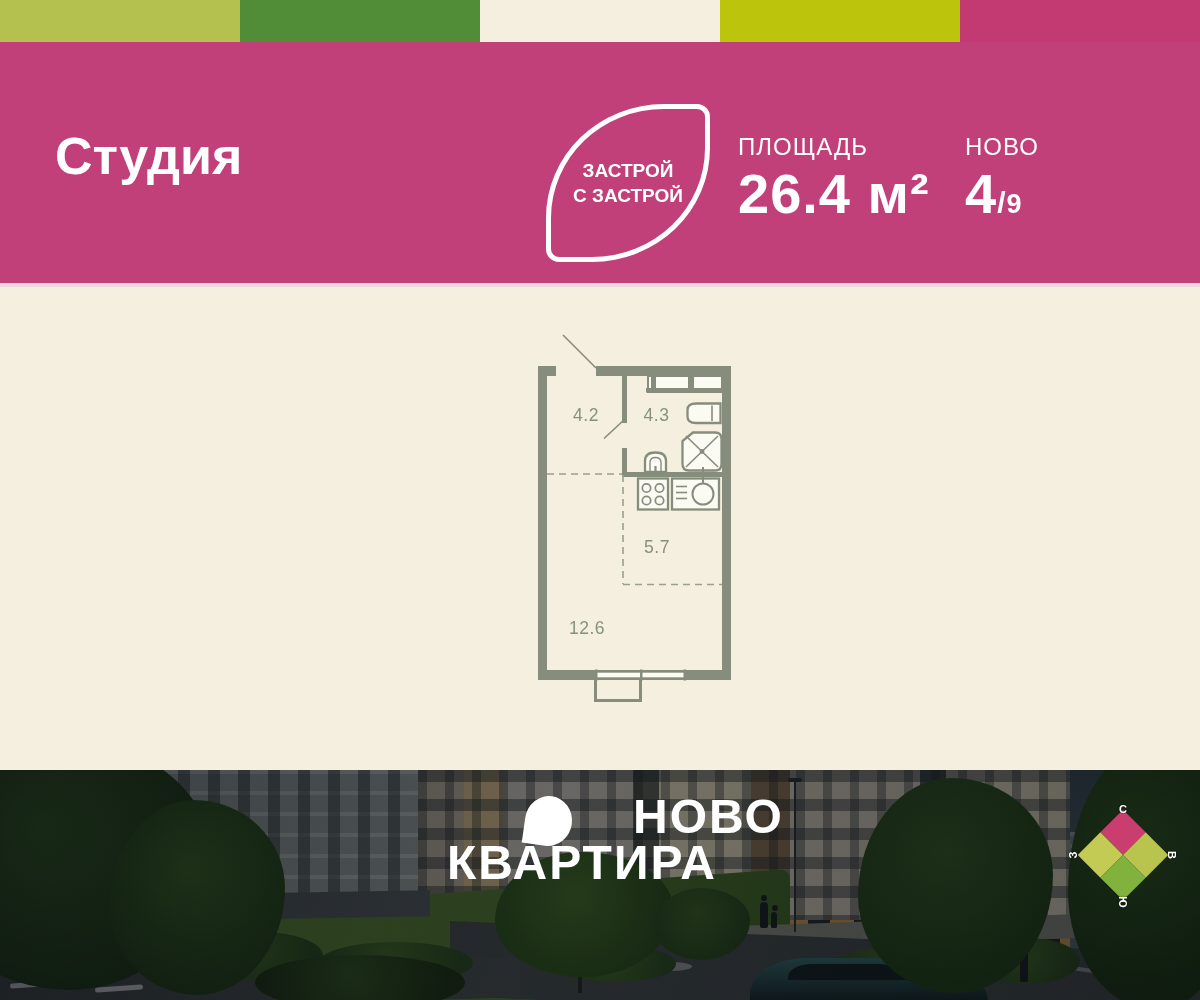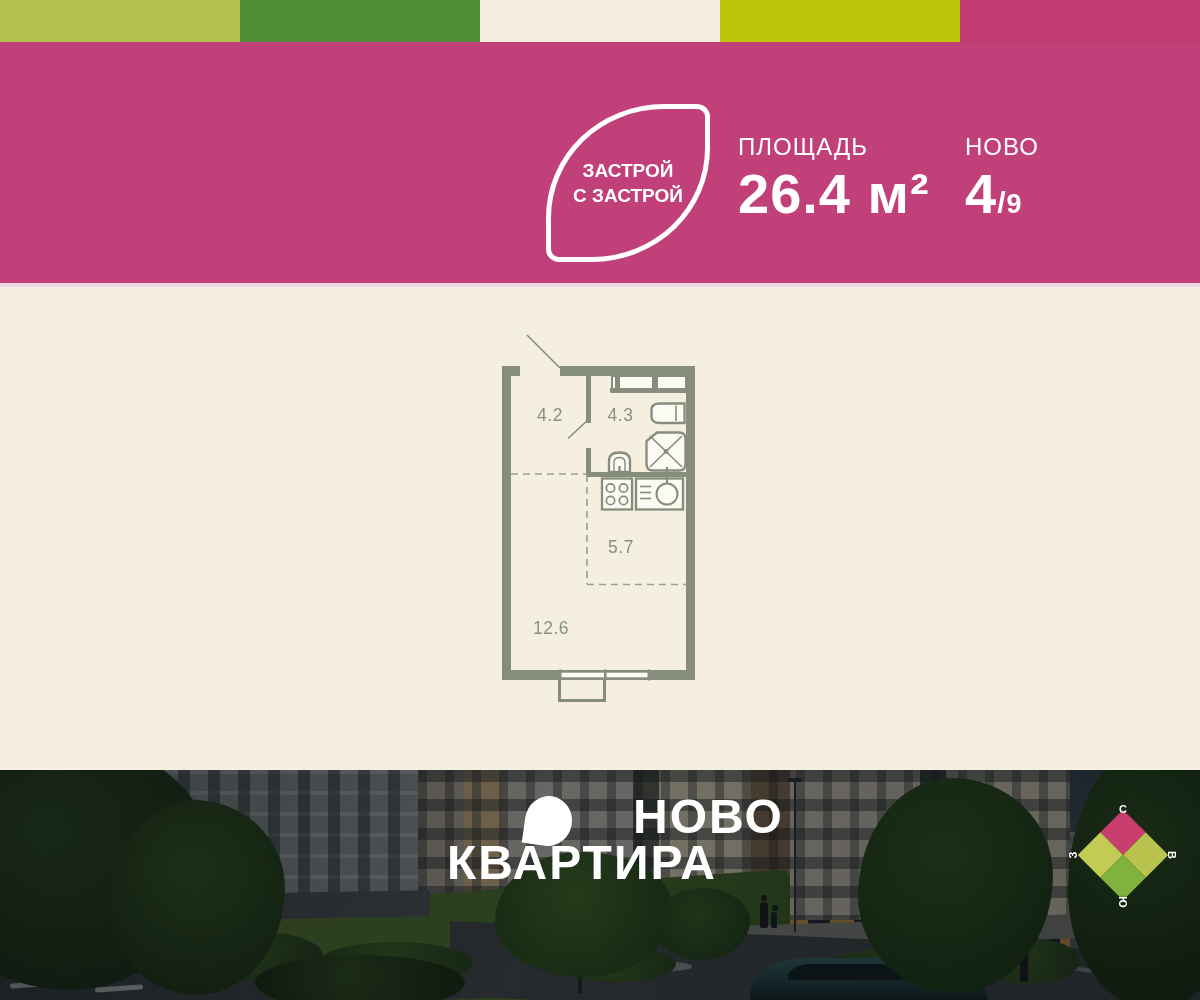--- a/index.html
+++ b/index.html
@@ -28,21 +28,21 @@
   .leaf-badge.b1{left:383px;top:58px;width:160px;height:166px;font-size:23px;line-height:30px;}
   .leaf-badge.b2{left:546px;top:62px;width:164px;height:158px;font-size:19px;line-height:25px;}
   .stat{position:absolute;color:#fff;}
   .stat .lbl{font-size:24px;font-weight:normal;letter-spacing:1px;}
   .stat .val{font-size:56px;font-weight:bold;letter-spacing:1px;margin-top:0;white-space:nowrap;}
   .stat.area{left:738px;top:91px;}
   .stat.floor{left:965px;top:91px;}
   .stat .slash{font-size:30px;font-weight:bold;}
   .stat .total{font-size:27px;font-weight:bold;}
   
-  .cream{position:relative;height:483px;width:1116px;background:#f4efdf;}
+  .cream{position:relative;height:483px;width:1116px;background:#f4efdf;margin-left:36px;}
   .plan-svg{position:absolute;left:440px;top:33px;}
   
   .photo{position:relative;height:230px;width:1200px;background:#39434b;overflow:hidden;}
   .photo *{position:absolute;}
   .sky{left:0;top:0;width:1200px;height:230px;background:linear-gradient(180deg,#2e3a44 0%,#43525a 70%,#4a565b 100%);}
   .bldg-far{left:1028px;top:62px;width:125px;height:88px;background:
     repeating-linear-gradient(180deg,rgba(230,230,225,.16) 0 4px,rgba(0,0,0,0) 4px 12px),
     repeating-linear-gradient(90deg,rgba(25,30,34,.4) 0 6px,rgba(0,0,0,0) 6px 16px),#5c666b;}
   .bldg-left{left:118px;top:0;width:312px;height:202px;background:
     repeating-linear-gradient(90deg,rgba(28,34,38,.5) 0 12px,rgba(0,0,0,0) 12px 30px),
@@ -123,20 +123,21 @@
 
 <div class="strip">
   <div style="background: rgb(180, 193, 78);"></div>
   <div style="background: rgb(81, 140, 54);"></div>
   <div style="background: rgb(244, 239, 223);"></div>
   <div style="background: rgb(189, 196, 12);"></div>
   <div style="background: rgb(195, 58, 115);"></div>
 </div>
 
 <div class="header" style="background: rgb(194, 64, 122);">
+  <div class="title">Студия</div>
 
   <div class="leaf-badge b2">
     <span>ЗАСТРОЙ</span>
     <span>С ЗАСТРОЙ</span>
   </div>
 
   <div class="stat area">
     <div class="lbl">ПЛОЩАДЬ</div>
     <div class="val">26.4 м²</div>
   </div>

